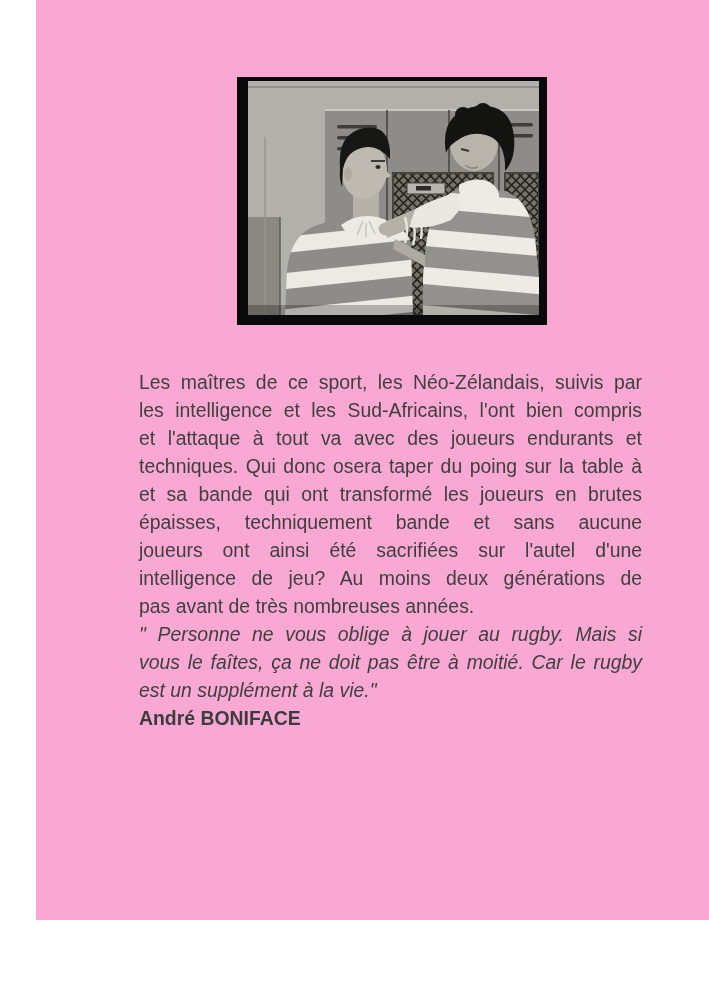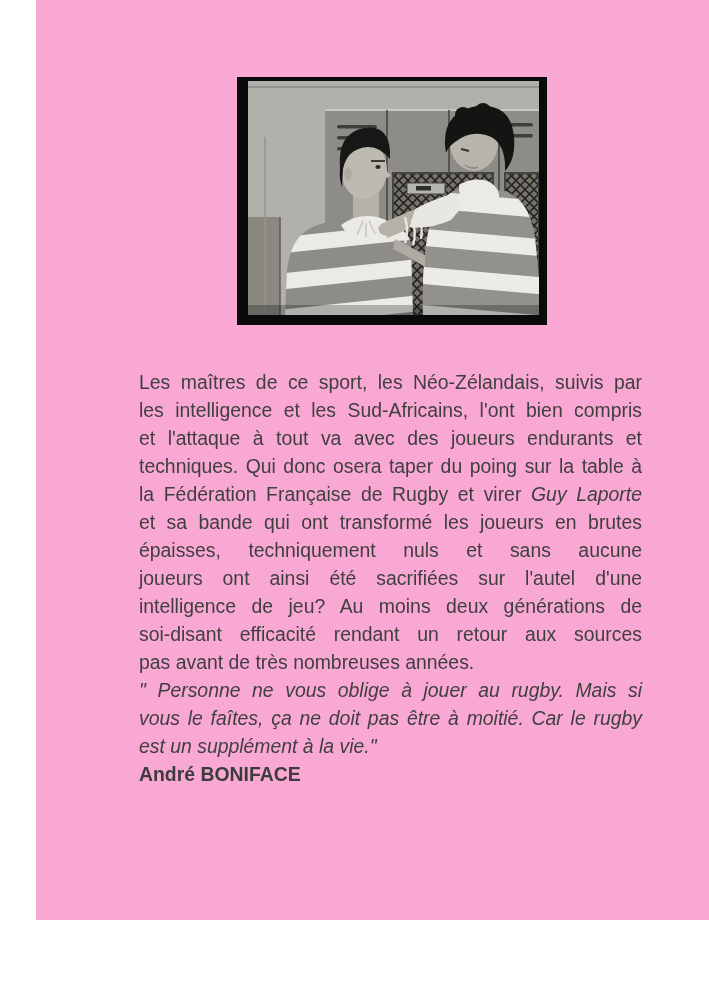--- a/index.html
+++ b/index.html
@@ -153,26 +153,24 @@
       </g>
     </svg>
   </div>
 
   <div class="body-text">
     <div>
         <div class="line">Les maîtres de ce sport, les Néo-Zélandais, suivis par</div>
         <div class="line">les intelligence et les Sud-Africains, l'ont bien compris</div>
         <div class="line">et l'attaque à tout va avec des joueurs endurants et</div>
         <div class="line">techniques. Qui donc osera taper du poing sur la table à</div>
-        <div class="line"><span>la Fédération Française de Rugby et virer </span><span class="italic">Guy Laporte</span></div>
         <div class="line">et sa bande qui ont transformé les joueurs en brutes</div>
-        <div class="line">épaisses, techniquement nuls et sans aucune</div>
+        <div class="line">épaisses, techniquement bande et sans aucune</div>
         <div class="line">joueurs ont ainsi été sacrifiées sur l'autel d'une</div>
         <div class="line">intelligence de jeu? Au moins deux générations de</div>
-        <div class="line">soi-disant efficacité rendant un retour aux sources</div>
         <div class="line line-last">pas avant de très nombreuses années.</div>
       </div>
     <div>
         <div class="line italic">" Personne ne vous oblige à jouer au rugby. Mais si</div>
         <div class="line italic">vous le faîtes, ça ne doit pas être à moitié. Car le rugby</div>
         <div class="line line-last italic">est un supplément à la vie."</div>
       </div>
     <div class="line line-last author-line">André BONIFACE</div>
   </div>
 

